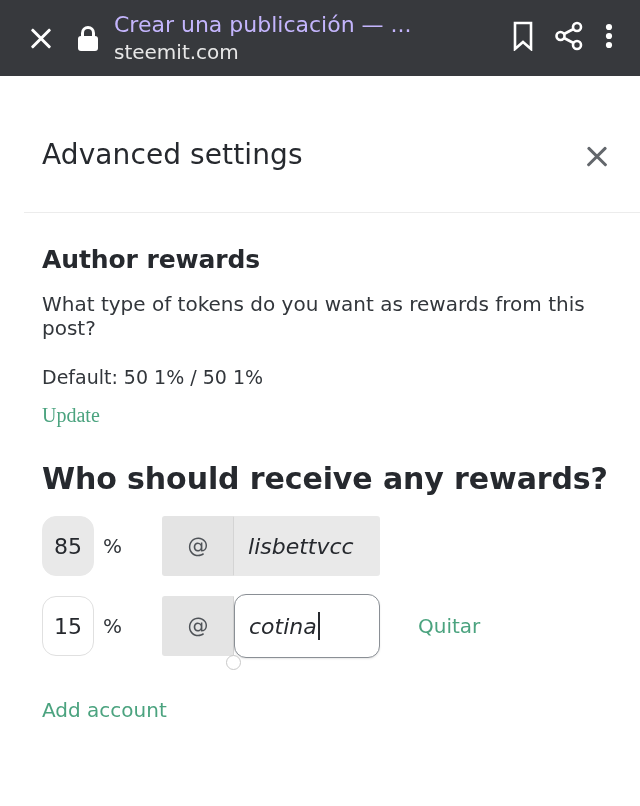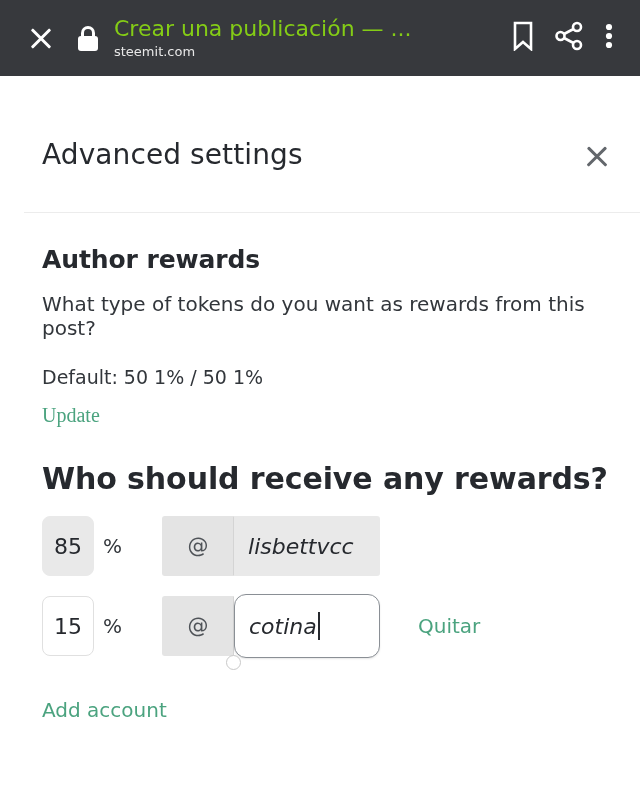--- a/index.html
+++ b/index.html
@@ -74,29 +74,29 @@
 
   .bar-titles {
     flex: 1 1 auto;
     min-width: 0;
     display: flex;
     flex-direction: column;
     justify-content: center;
     line-height: 1.15;
   }
   .bar-title {
-    color: #84cc16;
+    color: #c4b5fd;
     font-size: 22px;
     white-space: nowrap;
     overflow: hidden;
     text-overflow: clip;
   }
   .bar-origin {
     color: #e8e8e8;
-    font-size: 13px;
+    font-size: 20px;
     margin-top: 3px;
   }
 
   .bar-actions {
     display: flex;
     align-items: center;
     flex: 0 0 auto;
   }
   .bar-icon-btn {
     width: 46px;
@@ -228,21 +228,21 @@
   .ben-row {
     display: flex;
     align-items: center;
     margin-top: 20px;
     height: 60px;
   }
   .pct-input {
     width: 52px;
     height: 60px;
     box-sizing: border-box;
-    border-radius: 8px;
+    border-radius: 14px;
     font-size: 22px;
     color: #26292e;
     display: flex;
     align-items: center;
     padding-left: 11px;
     overflow: hidden;
     white-space: nowrap;
   }
   .pct-input.disabled {
     background: #e9e9e9;

